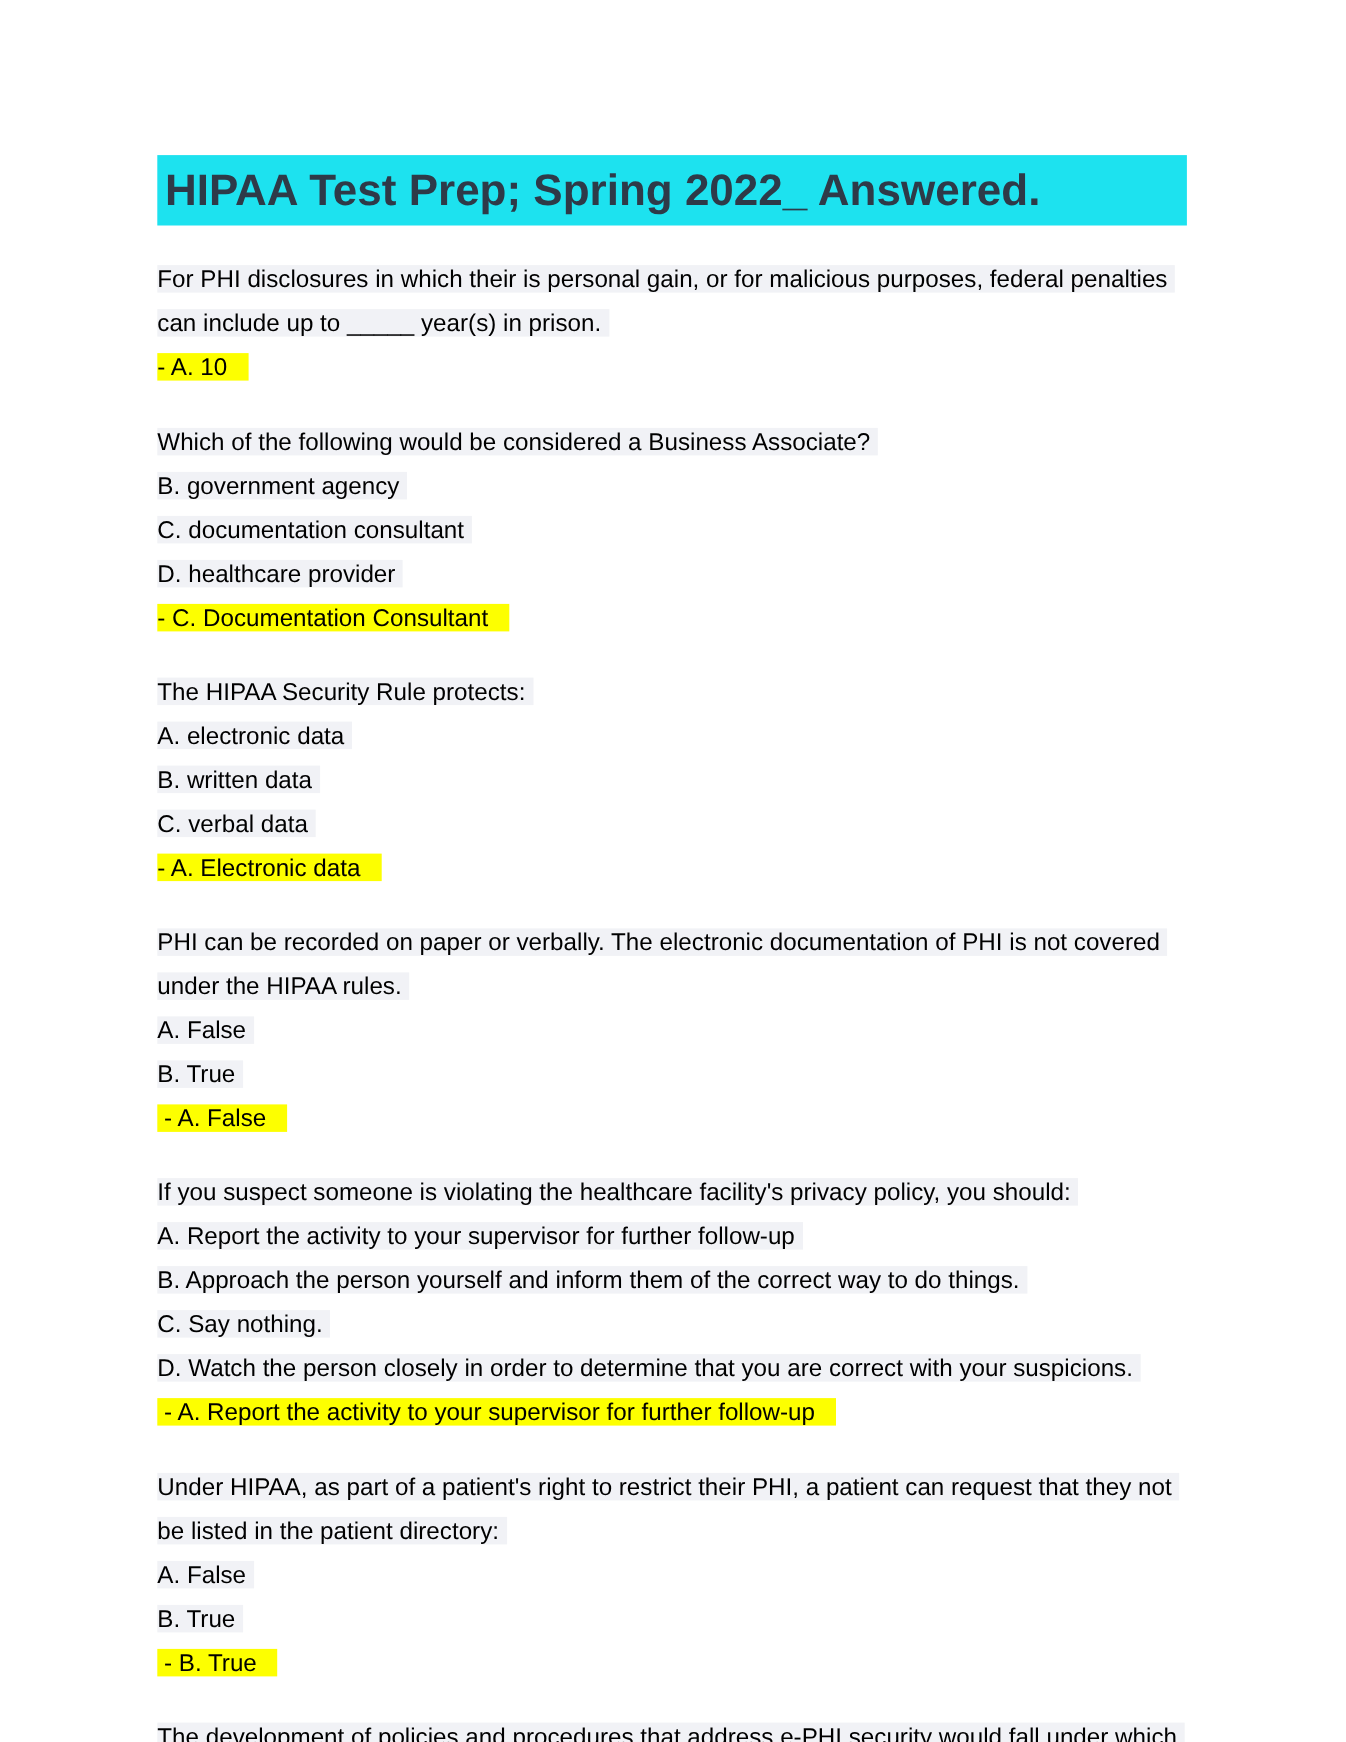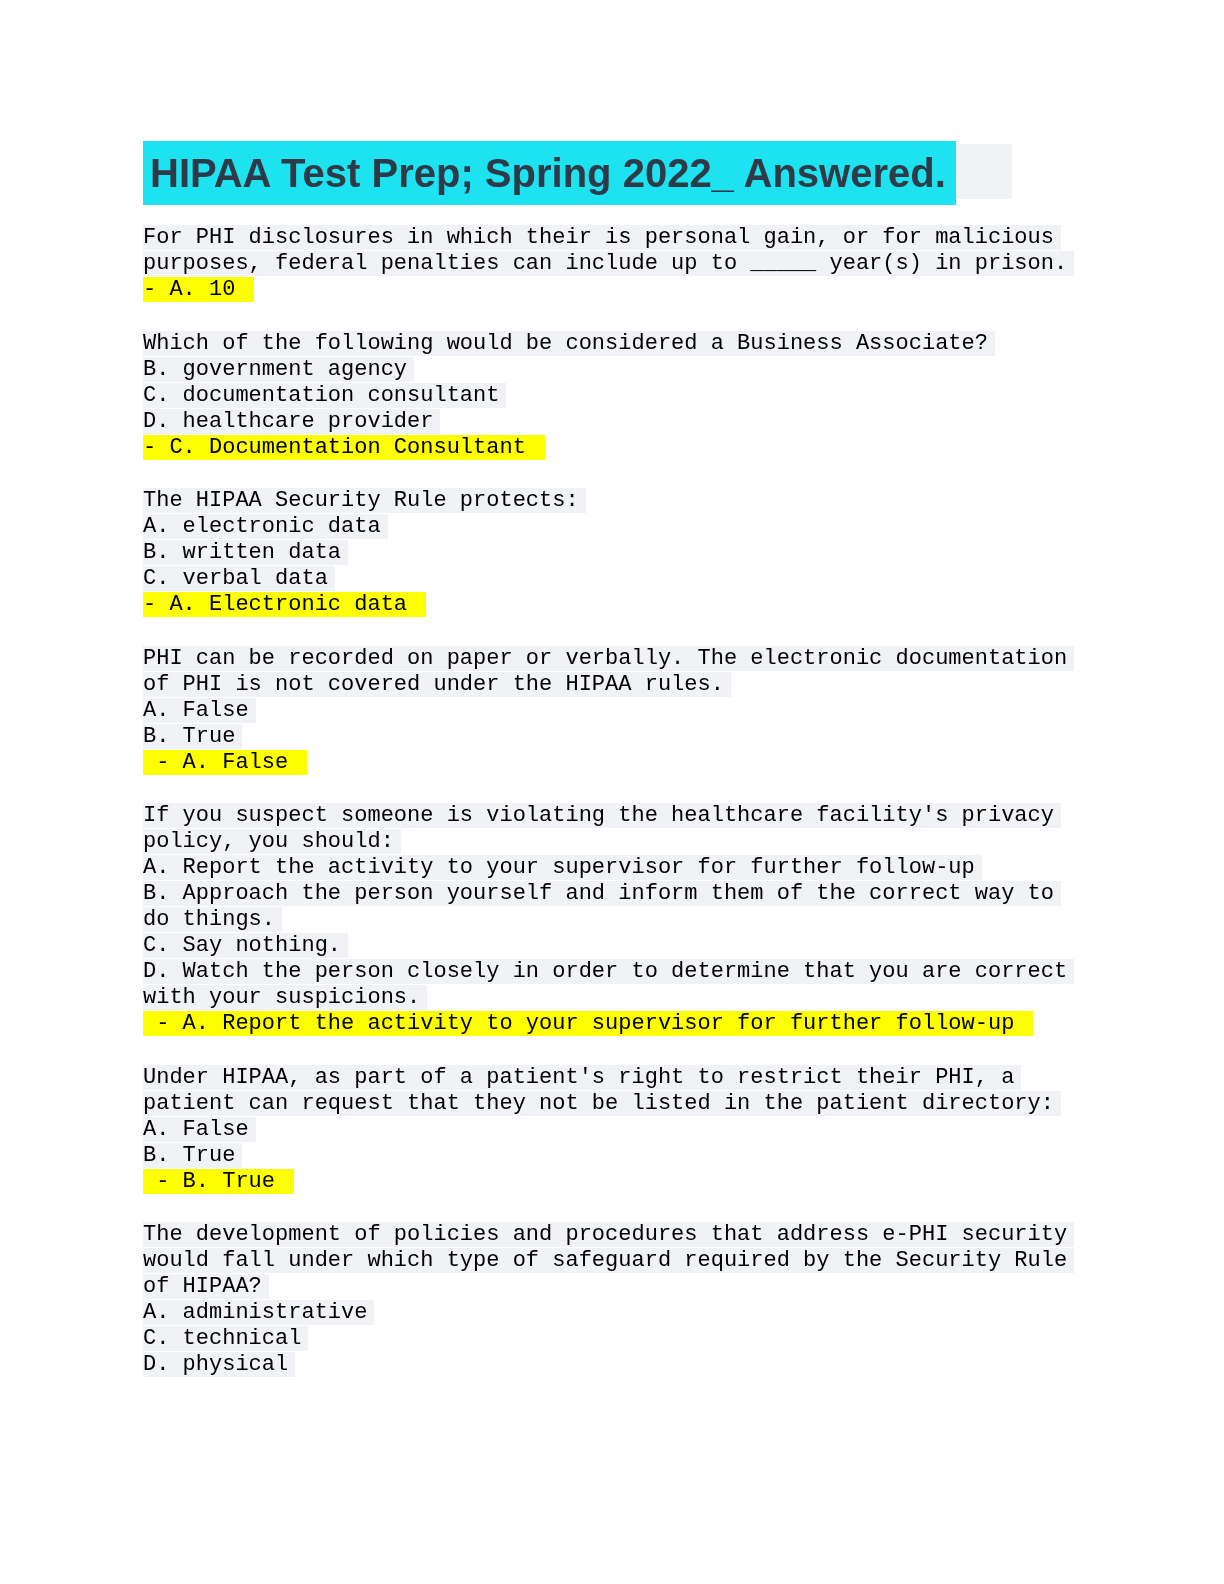--- a/index.html
+++ b/index.html
@@ -21,39 +21,39 @@
   .title-line {
     margin: 0 0 20px 0;
     display: flex;
     align-items: stretch;
     font-size: 40px;
     font-weight: bold;
     line-height: 64px;
     color: var(--title-text, #2e3a48);
     letter-spacing: 0px;
     white-space: nowrap;
+    flex-direction: column;
   }
   .title-hl {
     background: var(--title-highlight, #1de2ef);
     padding: 0 10px 0 7px;
   }
   .title-tail {
     background: var(--line-highlight, #f1f2f6);
     width: 56px;
     margin-top: 3px;
     margin-bottom: 6px;
   }
   .qblock {
     margin: 0 0 27.5px 0;
   }
   .qline, .oline, .aline {
     font-size: 22px;
-    line-height: 26px;
+    line-height: 40px;
     margin: 0;
-    font-family: Liberation Mono, monospace;
   }
   .hl {
     background: var(--line-highlight, #f1f2f6);
     padding-right: 7px;
     box-decoration-break: clone;
     -webkit-box-decoration-break: clone;
   }
   .hl-answer {
     background: var(--answer-highlight, #fdff00);
     padding-right: 19px;

